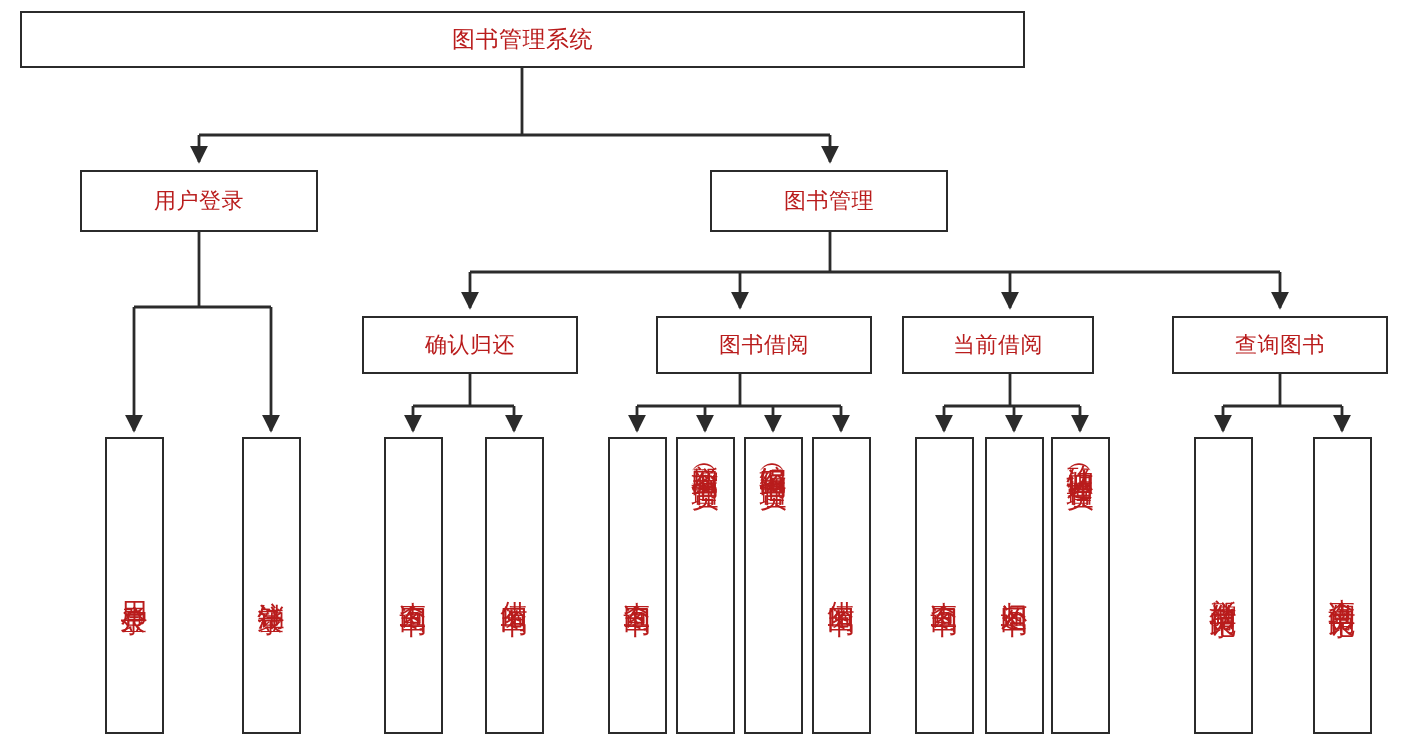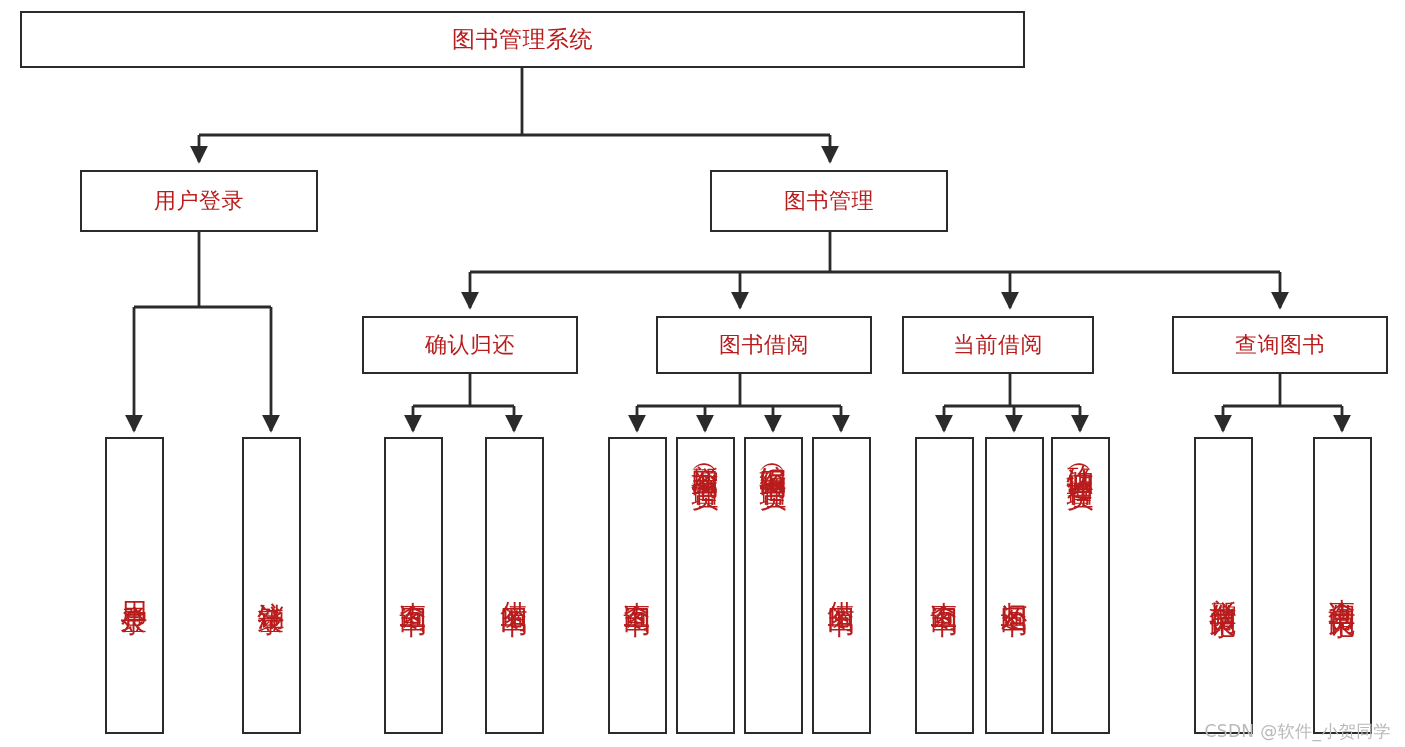--- a/index.html
+++ b/index.html
@@ -193,15 +193,14 @@
     <span class="label">确认归还（管理员）</span>
   </div>
 
   <div class="node vert" style="left:1194px; top:437px; width:59px; height:297px;">
     <span class="label">新增借阅记录</span>
   </div>
   <div class="node vert" style="left:1313px; top:437px; width:59px; height:297px;">
     <span class="label">查询借阅记录</span>
   </div>
 
-  <div class="watermark">CSDN @软件_小贺同学</div>
 
 </div>
 
 </body></html>

